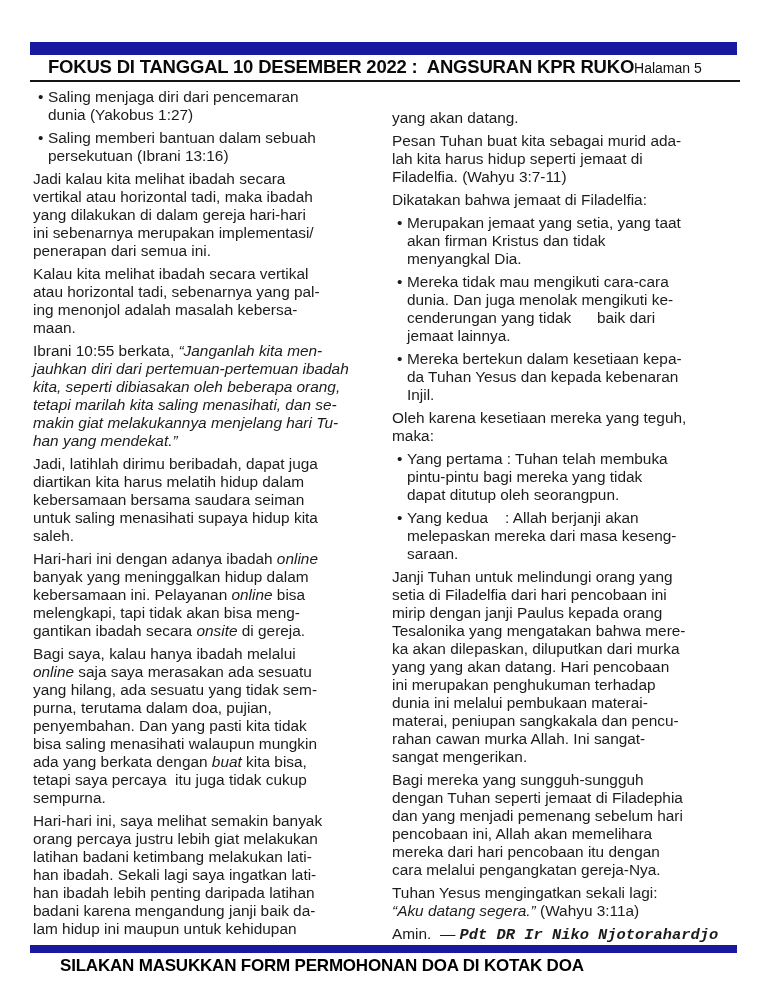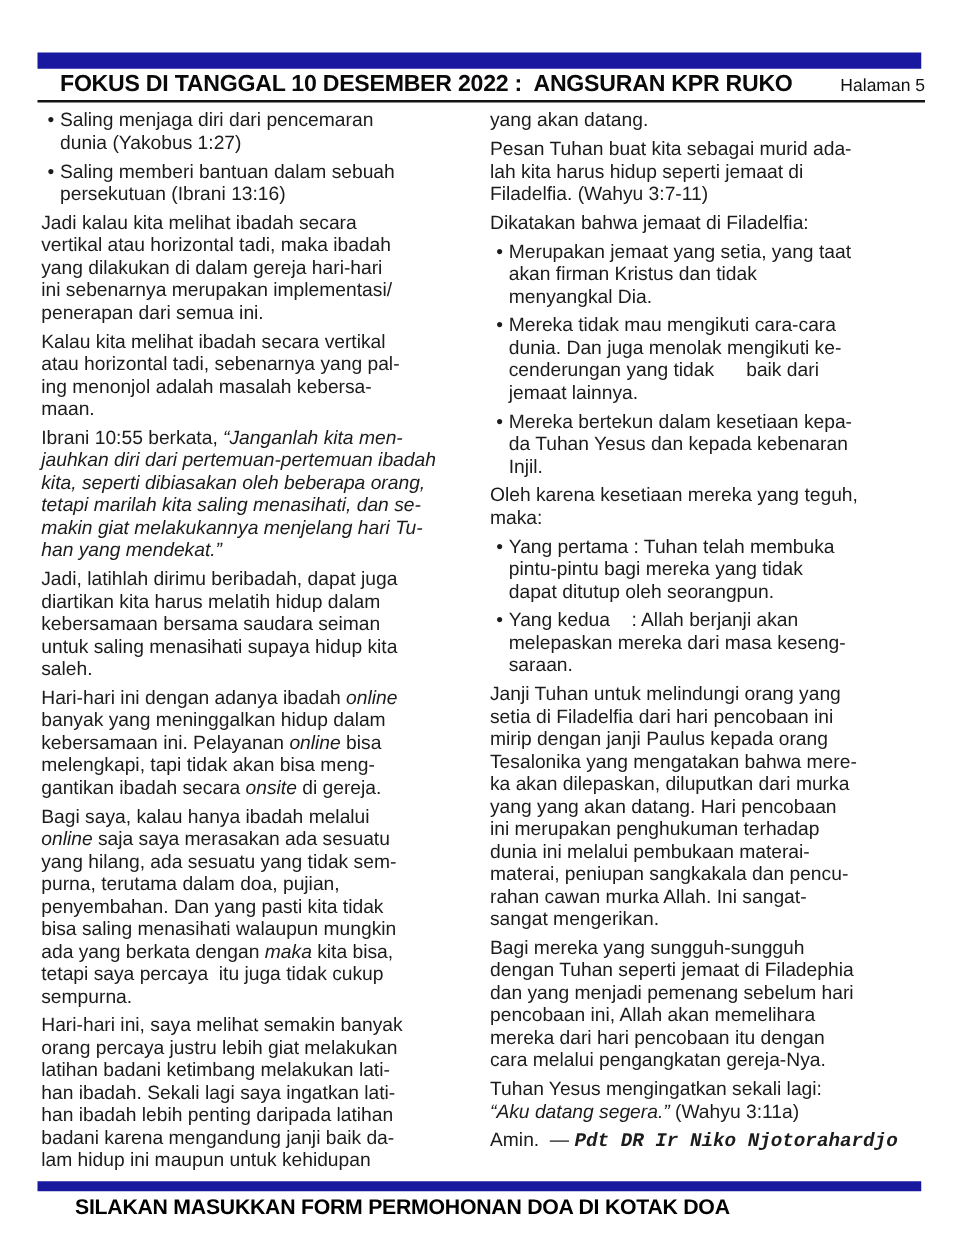--- a/index.html
+++ b/index.html
@@ -5,28 +5,28 @@
   html,body{margin:0;padding:0;}
   body{
     width:768px;height:1001px;background:#ffffff;
     font-family:"Liberation Sans", sans-serif;
     color:#1c1c1c;
     position:relative;overflow:hidden;
     -webkit-font-smoothing:antialiased;
   }
   .page{position:absolute;inset:0;background:#fff;}
   .topbar{position:absolute;left:30px;top:42px;width:707px;height:13px;background:var(--accent,#1919A0);}
-  .header-row{position:absolute;left:48px;top:56px;width:692px;display:flex;justify-content:space-between;align-items:baseline;}
+  .header-row{position:absolute;left:48px;top:56px;width:692px;display:flex;align-items:baseline;}
   .title{font-weight:bold;font-size:18.5px;letter-spacing:-0.2px;white-space:pre;color:#0a0a0a;}
   .pagenum{font-size:14px;white-space:pre;color:#111;}
   .rule{position:absolute;left:30px;top:80px;width:710px;height:2px;background:#141414;}
   .columns{position:absolute;left:33px;top:88px;width:709px;display:flex;gap:17px;}
   .col{font-size:15.4px;line-height:18px;}
   .col-left{width:342px;}
-  .col-right{width:350px;}
+  .col-right{width:350px;margin-top:21px;}
   .block{white-space:pre-wrap;margin:0 0 5px 0;}
   .bullet{display:flex;}
   .dot{flex:0 0 15px;width:15px;padding-left:5px;box-sizing:border-box;}
   .btext{flex:1 1 auto;}
   .r-n{font-weight:normal;font-style:normal;}
   .r-b{font-weight:normal;}
   .r-i{font-style:italic;}
   .r-bi{font-weight:bold;font-style:italic;font-family:Liberation Mono, monospace;}
   .bottombar{position:absolute;left:30px;top:945px;width:707px;height:8px;background:var(--accent,#1919A0);}
   .footer-text{position:absolute;left:60px;top:956px;font-weight:bold;font-size:17px;letter-spacing:-0.2px;white-space:pre;color:#000000;}
@@ -74,21 +74,21 @@
 banyak yang meninggalkan hidup dalam
 kebersamaan ini. Pelayanan </span><span class="r-i">online</span><span class="r-n"> bisa
 melengkapi, tapi tidak akan bisa meng-
 gantikan ibadah secara </span><span class="r-i">onsite</span><span class="r-n"> di gereja.</span></div>
         <div class="block para"><span class="r-n">Bagi saya, kalau hanya ibadah melalui
 </span><span class="r-i">online</span><span class="r-n"> saja saya merasakan ada sesuatu
 yang hilang, ada sesuatu yang tidak sem-
 purna, terutama dalam doa, pujian,
 penyembahan. Dan yang pasti kita tidak
 bisa saling menasihati walaupun mungkin
-ada yang berkata dengan </span><span class="r-i">maka</span><span class="r-n"> kita bisa,
+ada yang berkata dengan </span><span class="r-i">buat</span><span class="r-n"> kita bisa,
 tetapi saya percaya  itu juga tidak cukup
 sempurna.</span></div>
         <div class="block para"><span class="r-n">Hari-hari ini, saya melihat semakin banyak
 orang percaya justru lebih giat melakukan
 latihan badani ketimbang melakukan lati-
 han ibadah. Sekali lagi saya ingatkan lati-
 han ibadah lebih penting daripada latihan
 badani karena mengandung janji baik da-
 lam hidup ini maupun untuk kehidupan</span></div>
       </div>

